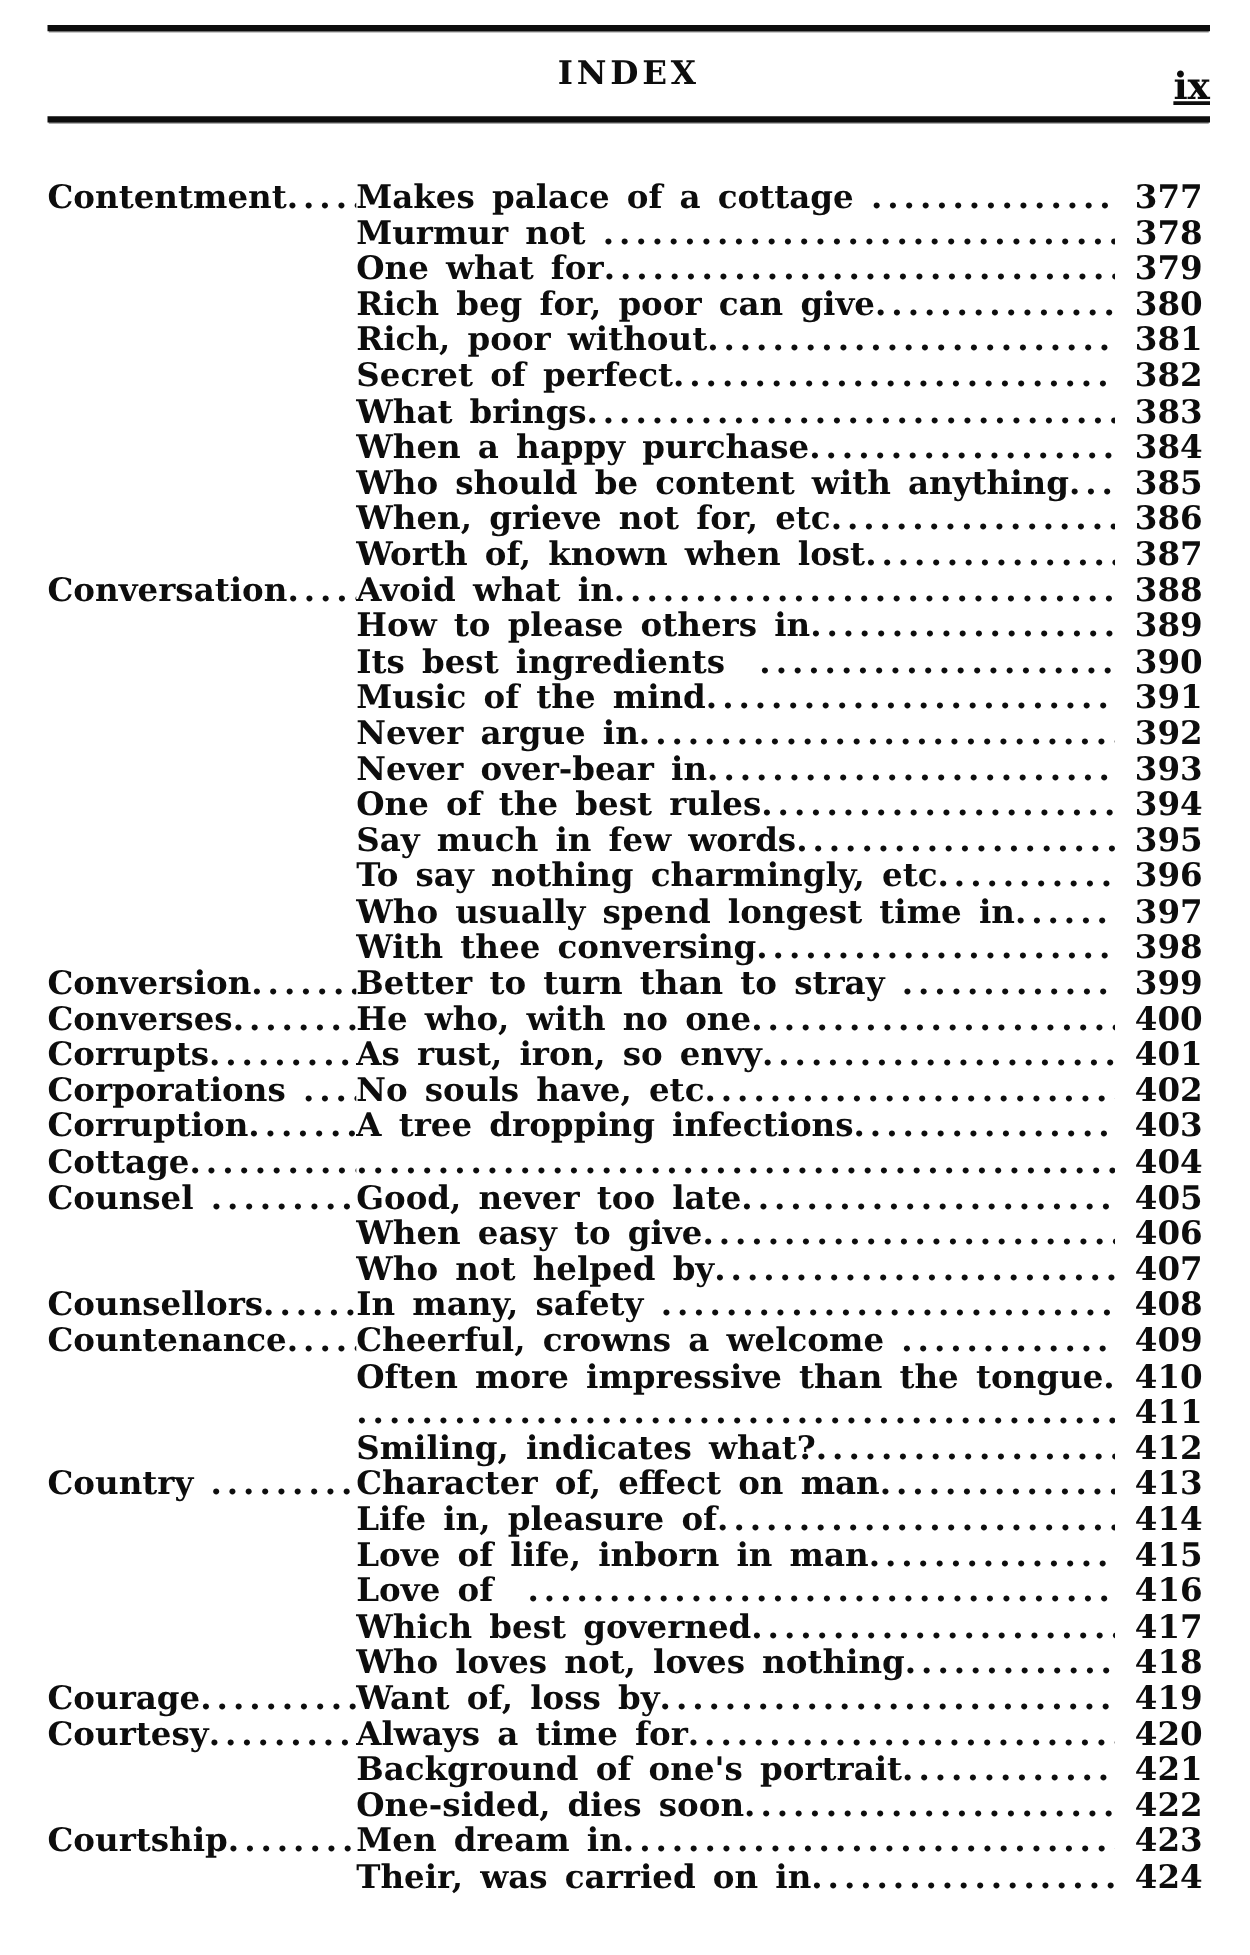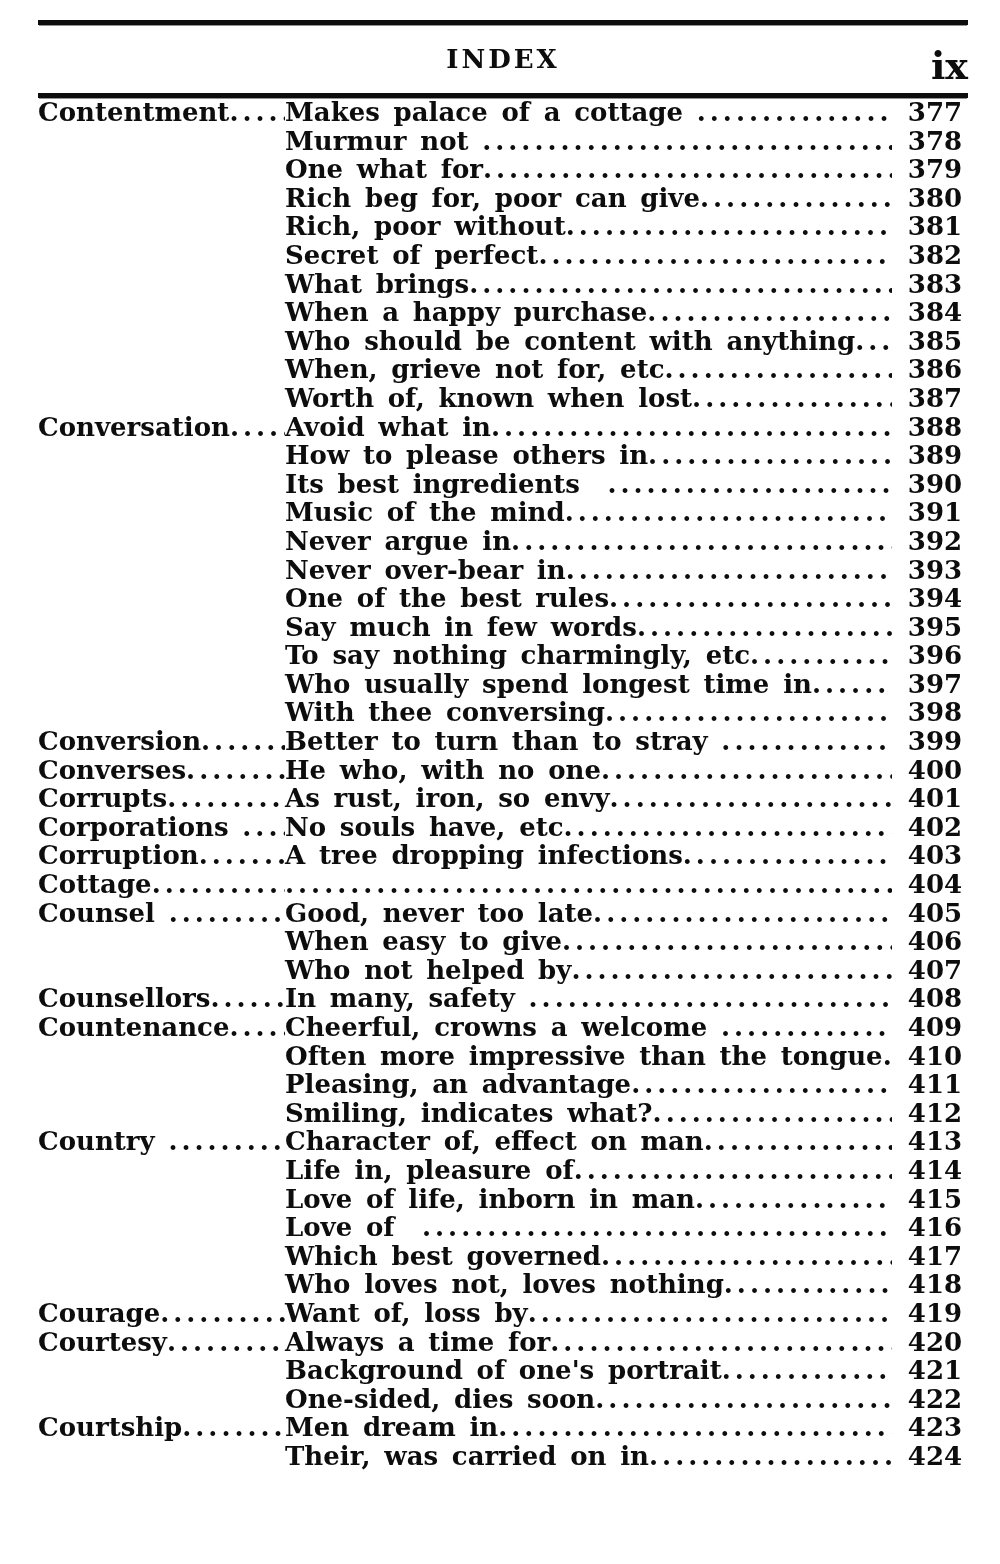--- a/index.html
+++ b/index.html
@@ -37,25 +37,27 @@
   }
   .header-title{
     font-size:26px;
     letter-spacing:3px;
     font-weight:700;
   }
   .header-folio{
     position:absolute;
     right:0;
     bottom:8px;
-    font-size:38px;
+    font-size:30px;
     font-weight:700;
     line-height:1;
+    text-decoration:underline;
   }
   .index-list{
+    margin-top:46px;
   }
   .row{
     display:flex;
     align-items:baseline;
     height:28.6px;
     line-height:28.6px;
     font-size:26px;
   }
   .txt{
     white-space:pre;
@@ -448,21 +450,20 @@
           <span class="txt">Often more impressive than the tongue</span>
           <span class="dots">..................................................................................................................................</span>
         </span>
         <span class="page-col">410</span>
       </div>
       <div class="row">
         <span class="term-col">
           <span class="txt"></span>
         </span>
         <span class="desc-col">
-          <span class="txt">Pleasing, an advantage</span>
           <span class="dots">..................................................................................................................................</span>
         </span>
         <span class="page-col">411</span>
       </div>
       <div class="row">
         <span class="term-col">
           <span class="txt"></span>
         </span>
         <span class="desc-col">
           <span class="txt">Smiling, indicates what?</span>

